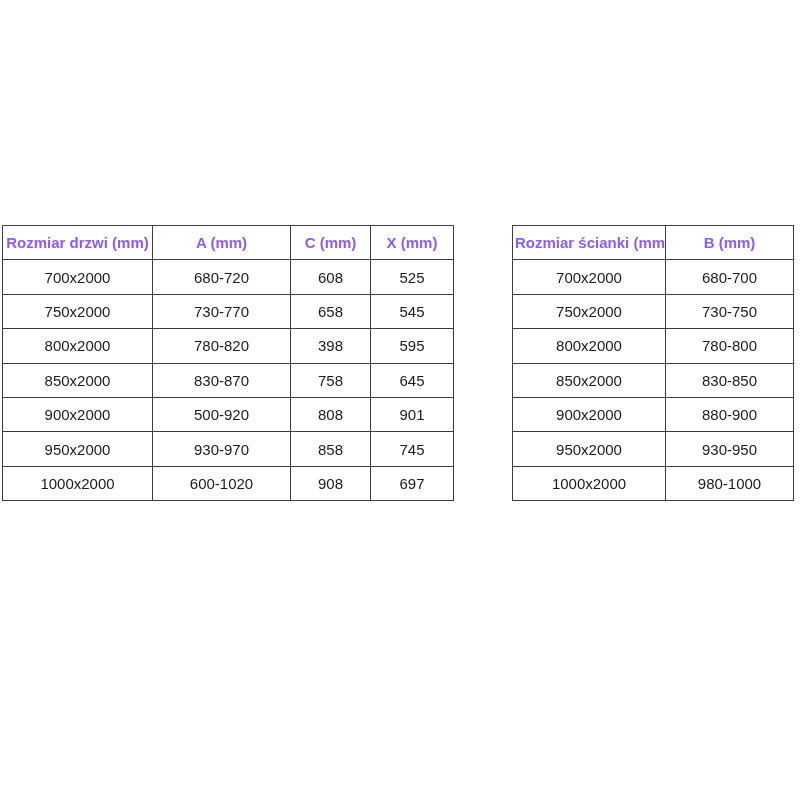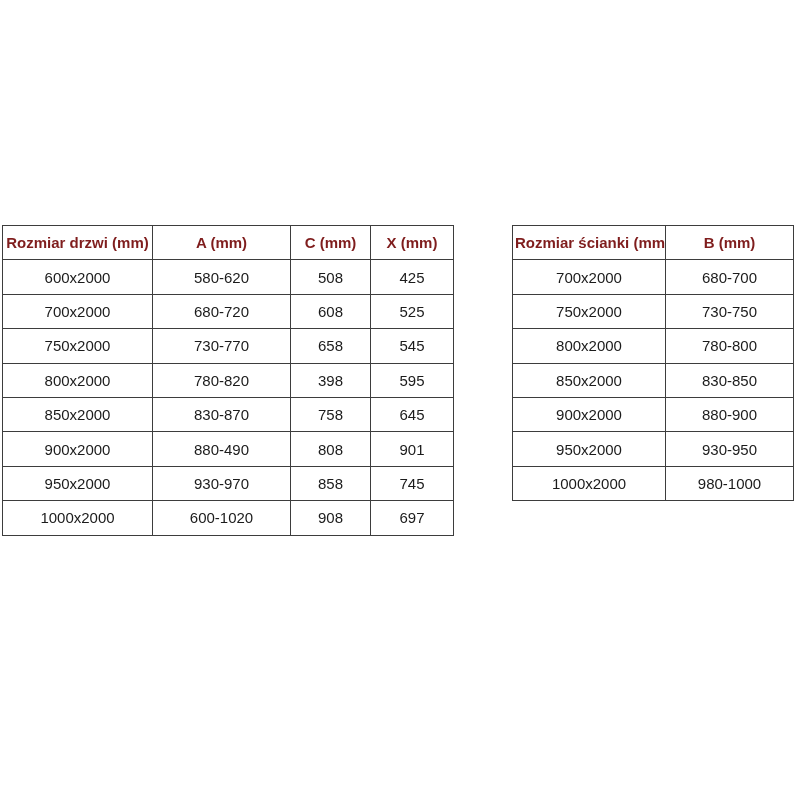--- a/index.html
+++ b/index.html
@@ -29,21 +29,21 @@
     vertical-align: middle;
     height: 34.4px;
     font-size: 15px;
     line-height: 1;
     white-space: nowrap;
     overflow: hidden;
     padding: 0 2px;
   }
   table.dim-table th {
     font-weight: bold;
-    color: #7f1d1d;
+    color: #8b5cf6;
   }
   table.dim-table td {
     font-weight: normal;
     color: #1b1b1b;
   }
   #table-doors { top: 225px; left: 2px; width: 451px; }
   #table-walls { top: 225px; left: 512px; width: 281px; }
 </style>
 </head>
 <body>
@@ -60,26 +60,20 @@
     <thead>
         <tr>
           <th>Rozmiar drzwi (mm)</th>
           <th>A (mm)</th>
           <th>C (mm)</th>
           <th>X (mm)</th>
         </tr>
       </thead>
     <tbody>
         <tr>
-          <td>600x2000</td>
-          <td>580-620</td>
-          <td>508</td>
-          <td>425</td>
-        </tr>
-        <tr>
           <td>700x2000</td>
           <td>680-720</td>
           <td>608</td>
           <td>525</td>
         </tr>
         <tr>
           <td>750x2000</td>
           <td>730-770</td>
           <td>658</td>
           <td>545</td>
@@ -91,21 +85,21 @@
           <td>595</td>
         </tr>
         <tr>
           <td>850x2000</td>
           <td>830-870</td>
           <td>758</td>
           <td>645</td>
         </tr>
         <tr>
           <td>900x2000</td>
-          <td>880-490</td>
+          <td>500-920</td>
           <td>808</td>
           <td>901</td>
         </tr>
         <tr>
           <td>950x2000</td>
           <td>930-970</td>
           <td>858</td>
           <td>745</td>
         </tr>
         <tr>

